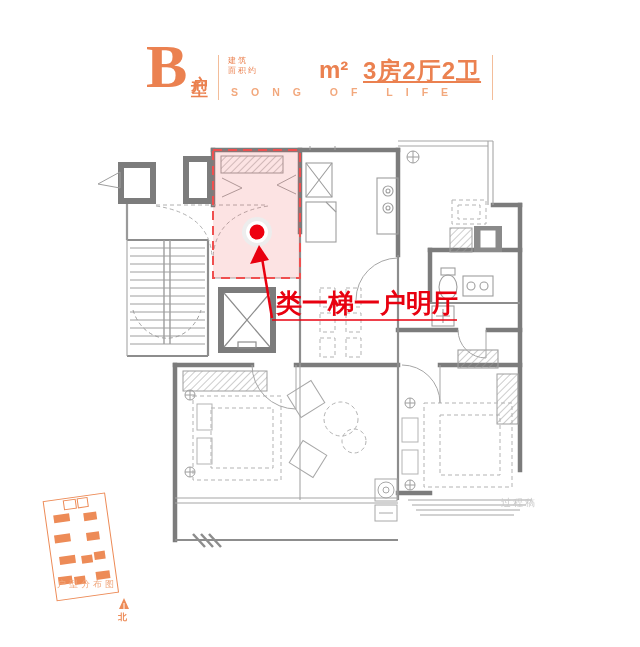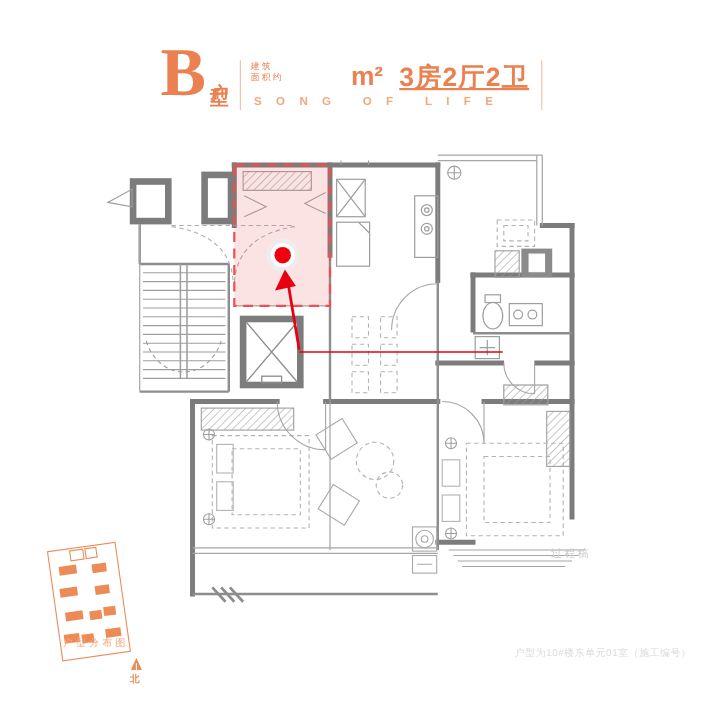--- a/index.html
+++ b/index.html
@@ -247,20 +247,20 @@
   <div class="abs vdiv vdiv1"></div>
   <div class="abs area-prefix">
     <div>建筑</div>
     <div>面积约</div>
   </div>
   <div class="abs area-unit">m²</div>
   <div class="abs rooms-summary">3房2厅2卫</div>
   <div class="abs vdiv vdiv2"></div>
   <div class="abs subtitle">SONG OF LIFE</div>
 
+  <div class="abs callout-text">类一梯一户明厅</div>
 
   <div class="abs watermark">过程稿</div>
-  <div class="abs footnote">户型为10#楼东单元01室（施工编号）</div>
 
   <div class="abs siteplan-caption">户型分布图</div>
   <div class="abs north-label">北</div>
 
 </div>
 
 </body></html>

